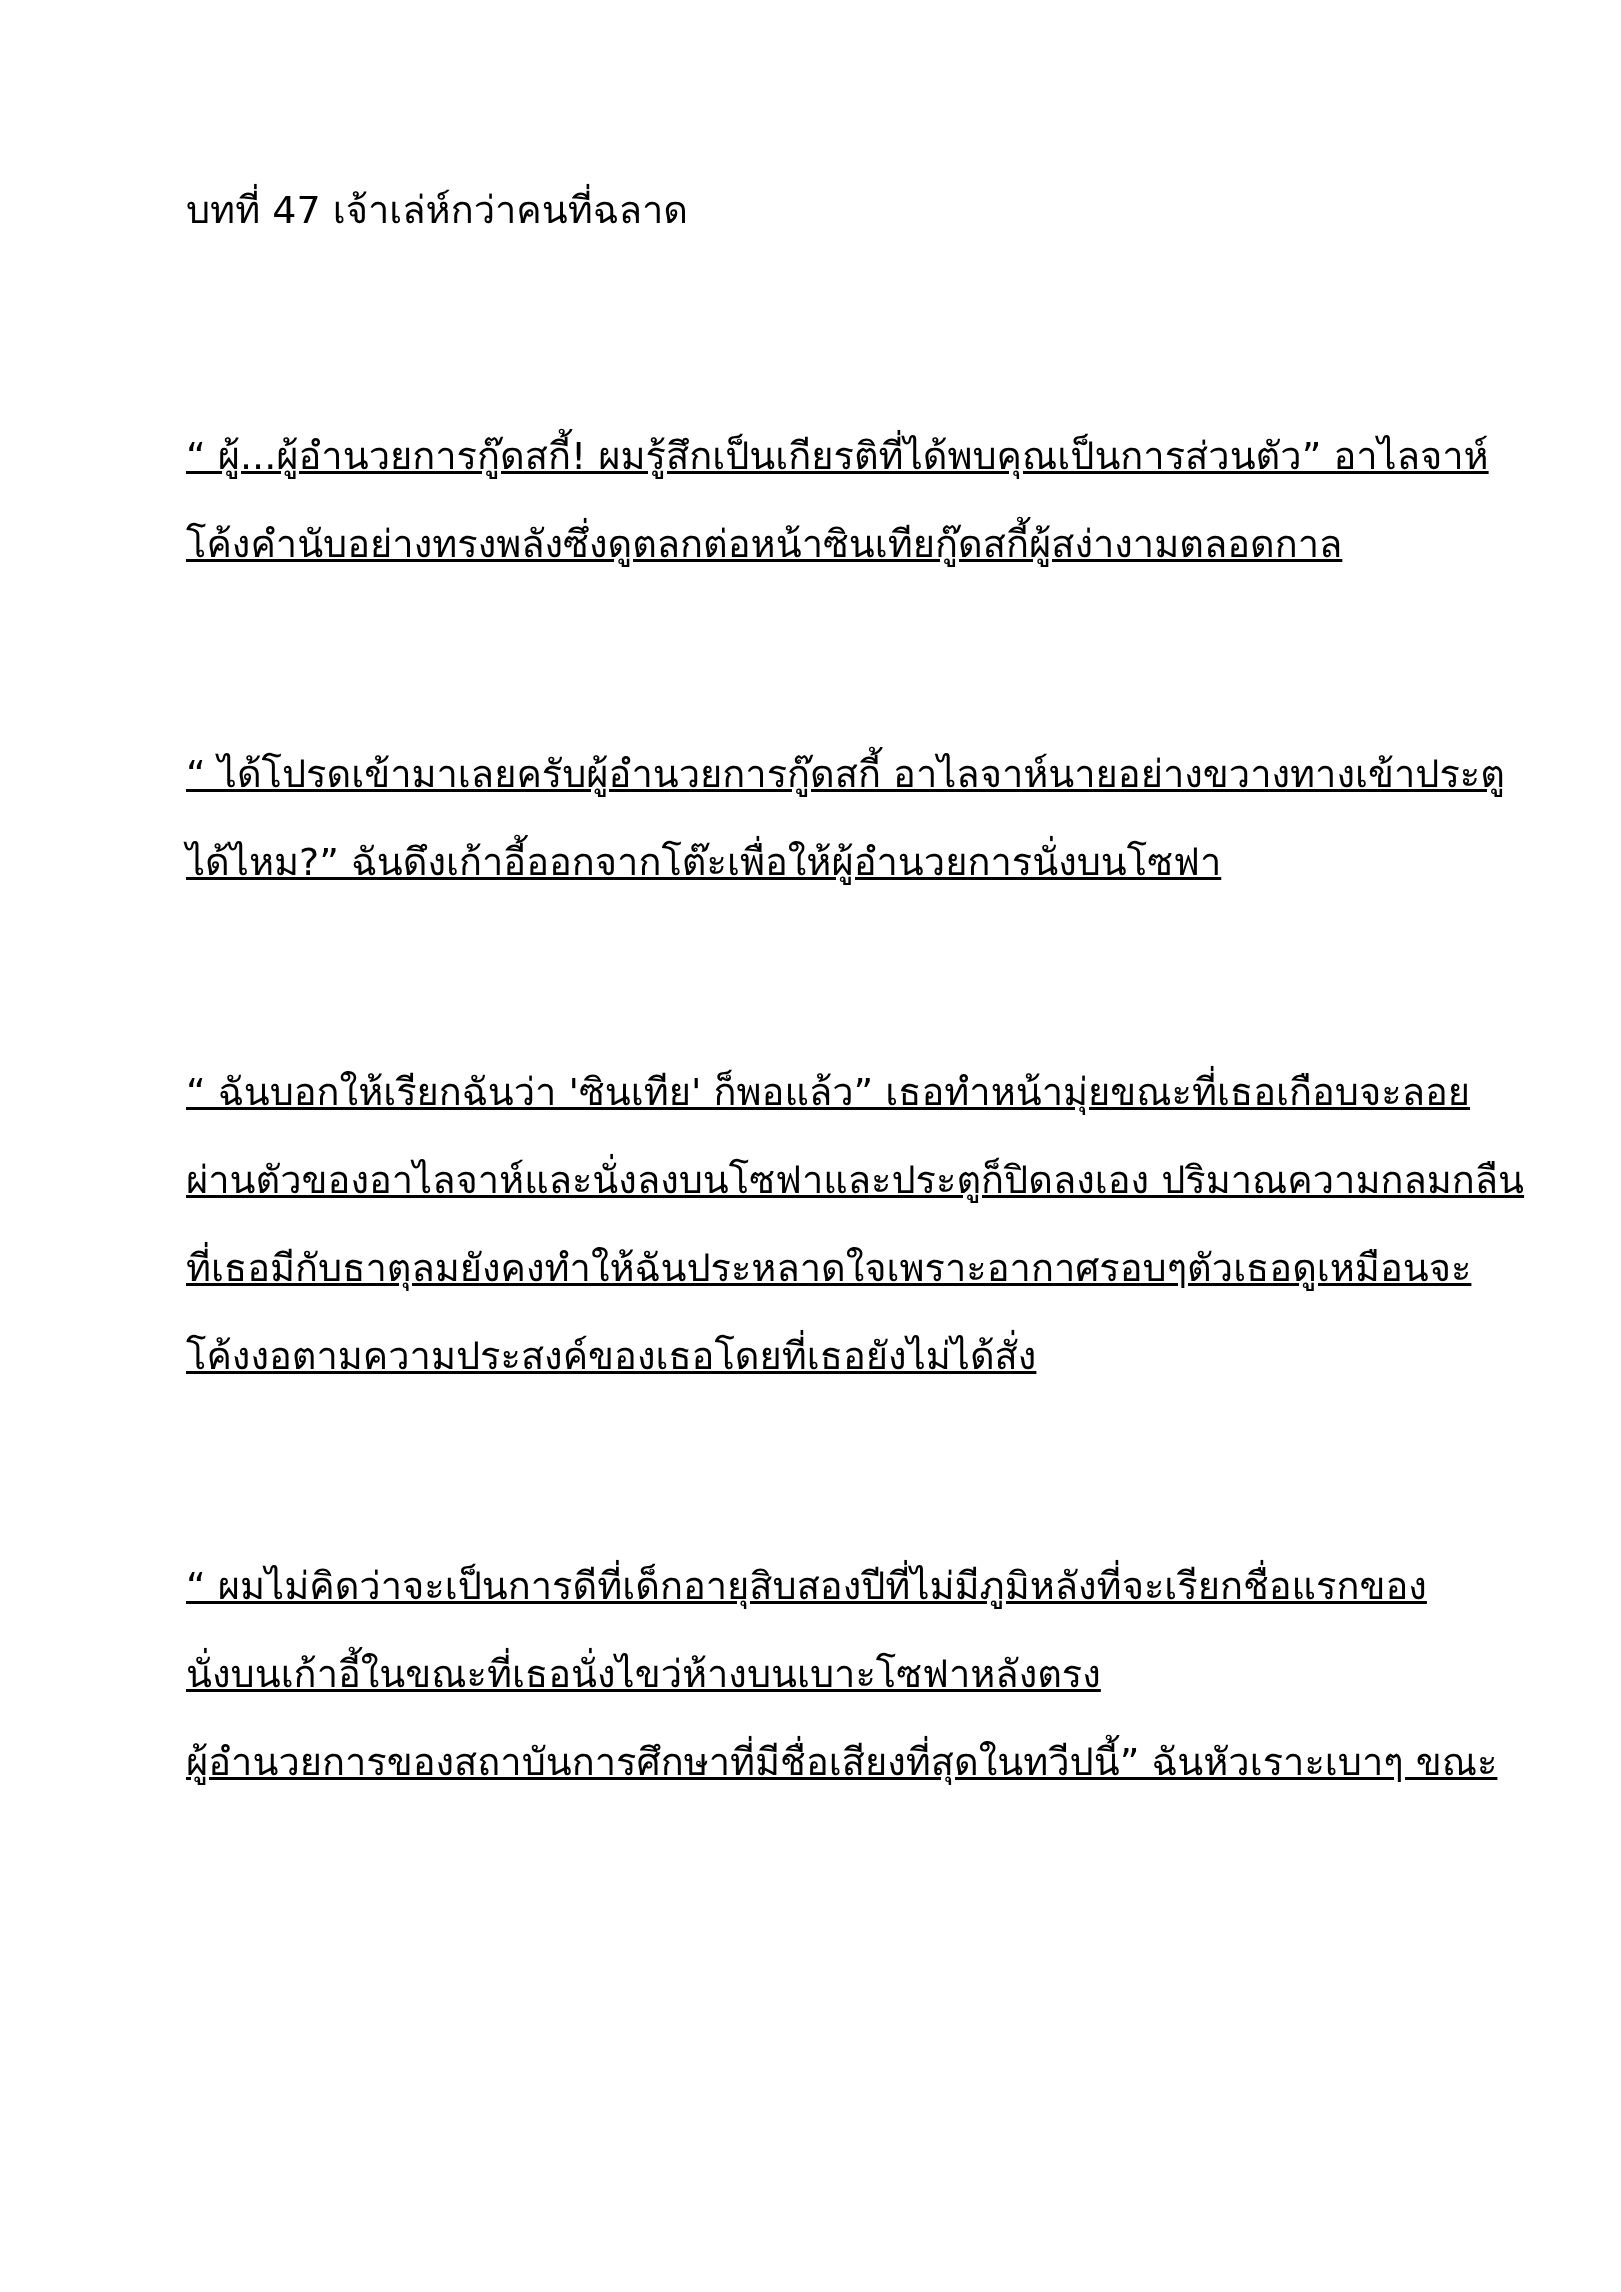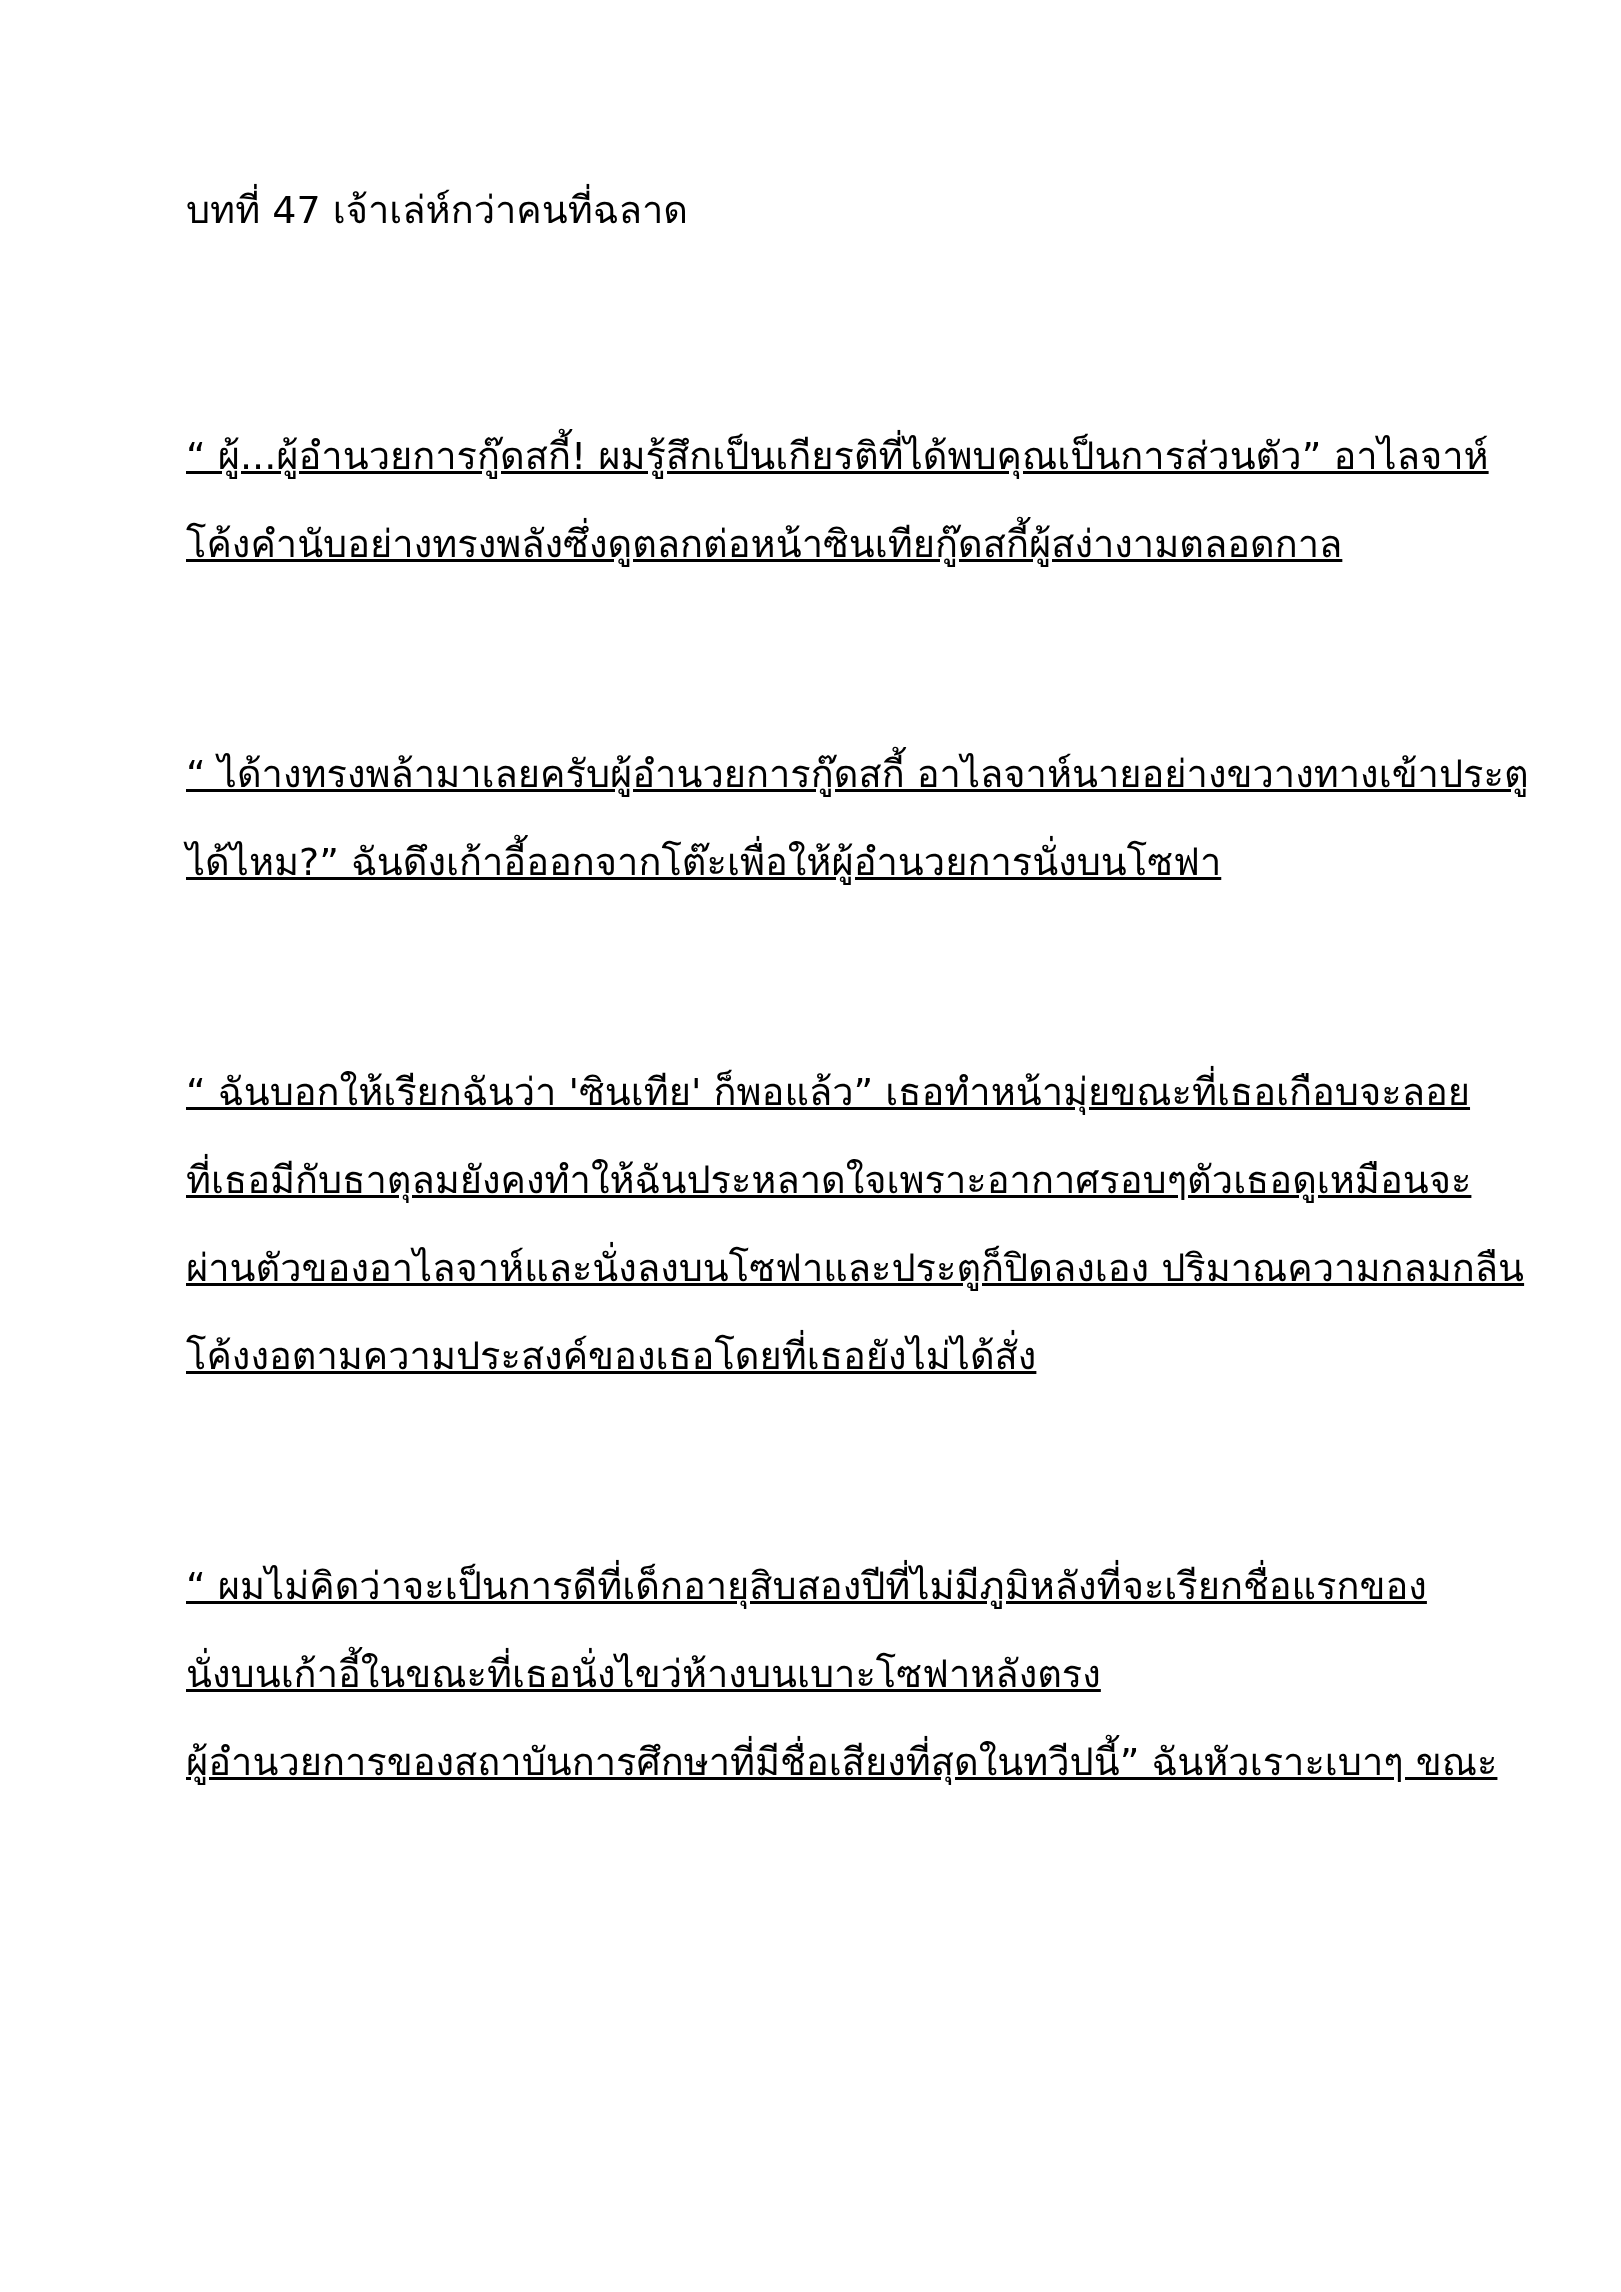--- a/index.html
+++ b/index.html
@@ -47,28 +47,28 @@
 
   <h1 class="title">บทที่ 47 เจ้าเล่ห์กว่าคนที่ฉลาด</h1>
 
   <div class="para">
     <div class="line">“ ผู้...ผู้อำนวยการกู๊ดสกี้! ผมรู้สึกเป็นเกียรติที่ได้พบคุณเป็นการส่วนตัว” อาไลจาห์</div>
     <div class="line">โค้งคำนับอย่างทรงพลังซึ่งดูตลกต่อหน้าซินเทียกู๊ดสกี้ผู้สง่างามตลอดกาล</div>
   </div>
 
 
   <div class="para">
-    <div class="line">“ ได้างทรงพล้ามาเลยครับผู้อำนวยการกู๊ดสกี้ อาไลจาห์นายอย่างขวางทางเข้าประตู</div>
+    <div class="line">“ ได้โปรดเข้ามาเลยครับผู้อำนวยการกู๊ดสกี้ อาไลจาห์นายอย่างขวางทางเข้าประตู</div>
     <div class="line">ได้ไหม?”  ฉันดึงเก้าอี้ออกจากโต๊ะเพื่อให้ผู้อำนวยการนั่งบนโซฟา</div>
   </div>
 
   <div class="para">
     <div class="line">“ ฉันบอกให้เรียกฉันว่า 'ซินเทีย' ก็พอแล้ว” เธอทำหน้ามุ่ยขณะที่เธอเกือบจะลอย</div>
+    <div class="line">ผ่านตัวของอาไลจาห์และนั่งลงบนโซฟาและประตูก็ปิดลงเอง ปริมาณความกลมกลืน</div>
     <div class="line">ที่เธอมีกับธาตุลมยังคงทำให้ฉันประหลาดใจเพราะอากาศรอบๆตัวเธอดูเหมือนจะ</div>
-    <div class="line">ผ่านตัวของอาไลจาห์และนั่งลงบนโซฟาและประตูก็ปิดลงเอง ปริมาณความกลมกลืน</div>
     <div class="line">โค้งงอตามความประสงค์ของเธอโดยที่เธอยังไม่ได้สั่ง</div>
   </div>
 
   <div class="para">
     <div class="line">“ ผมไม่คิดว่าจะเป็นการดีที่เด็กอายุสิบสองปีที่ไม่มีภูมิหลังที่จะเรียกชื่อแรกของ</div>
     <div class="line">นั่งบนเก้าอี้ในขณะที่เธอนั่งไขว่ห้างบนเบาะโซฟาหลังตรง</div>
     <div class="line">ผู้อำนวยการของสถาบันการศึกษาที่มีชื่อเสียงที่สุดในทวีปนี้”  ฉันหัวเราะเบาๆ ขณะ</div>
   </div>
 
 </div>

